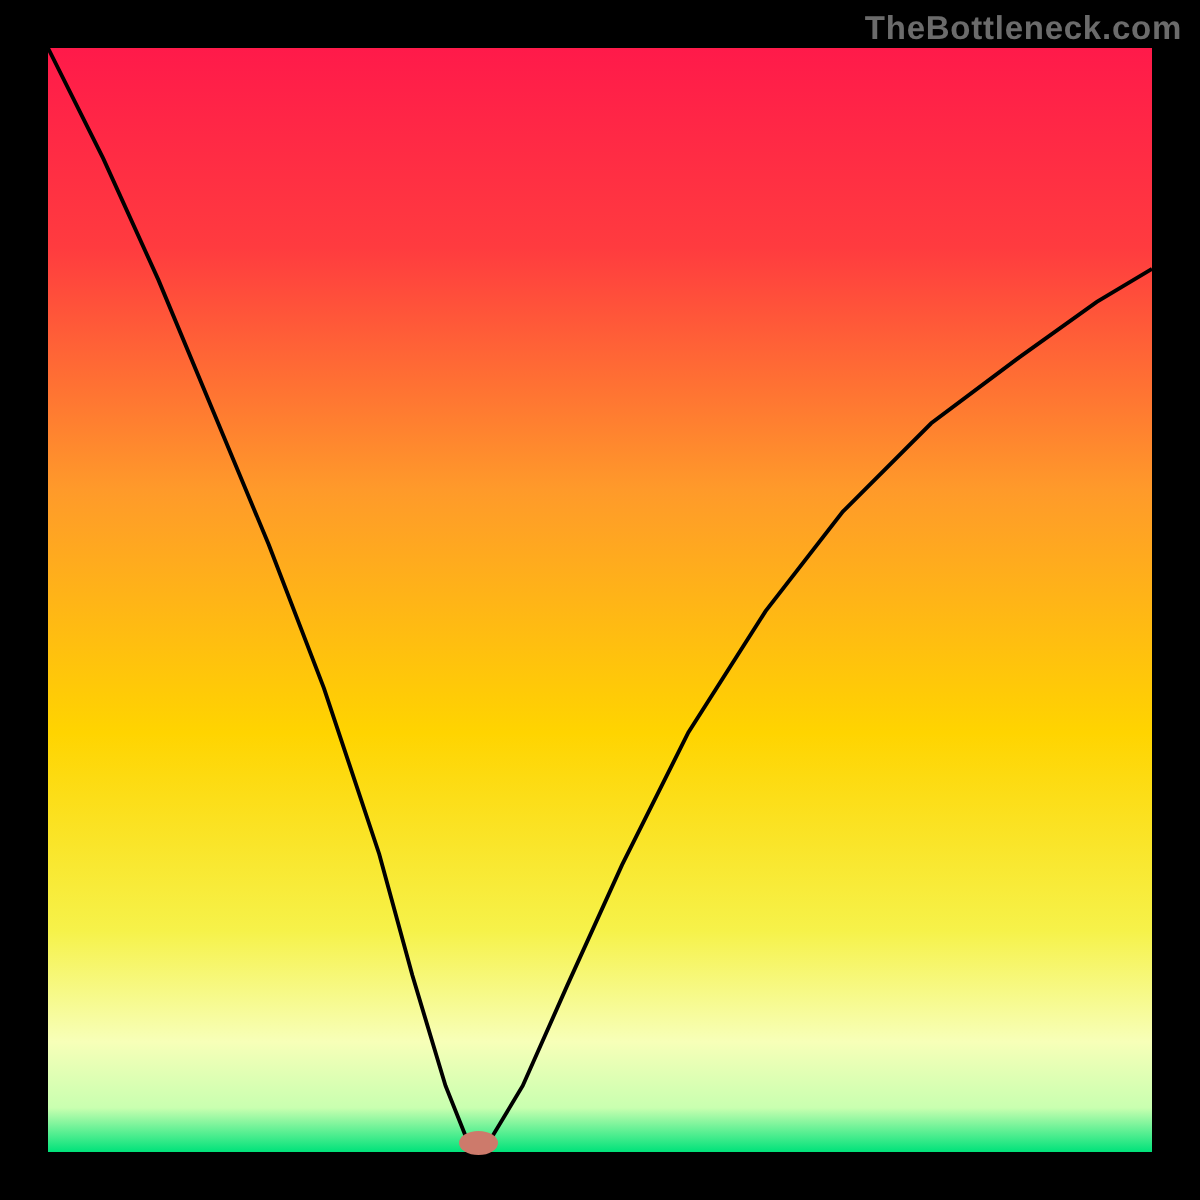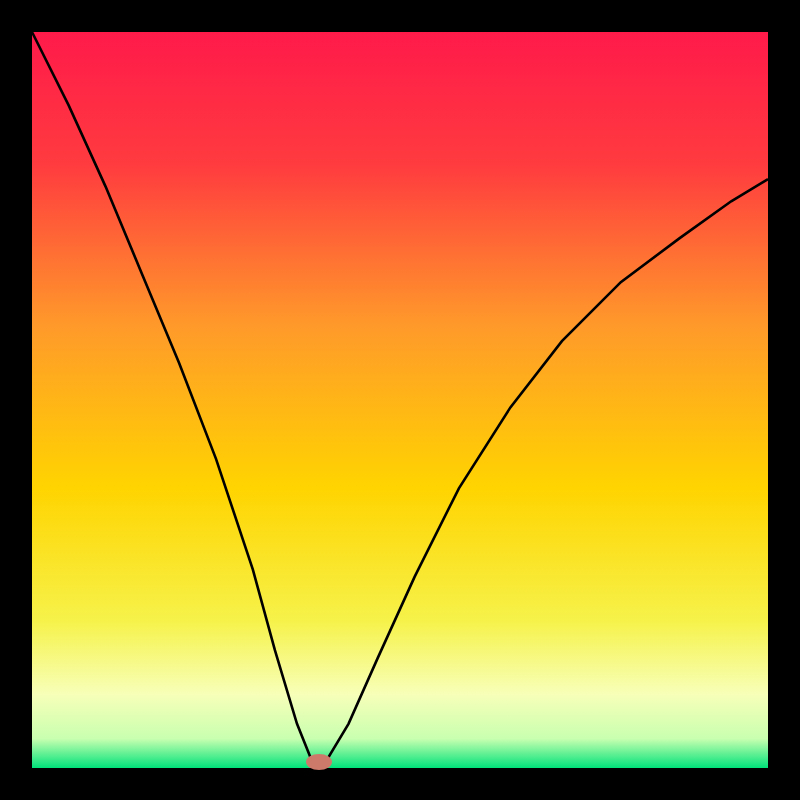--- a/index.html
+++ b/index.html
@@ -77,13 +77,14 @@
                L 561.9 341.1
                L 620.8 282.2
                L 679.7 238.1
                L 731.2 201.3
                L 768.0 179.2"></path>
 
       <ellipse cx="319" cy="762" rx="13" ry="8" fill="#cd7a6b"></ellipse>
     </g>
   </svg>
 
+  <div class="watermark">TheBottleneck.com</div>
 </div>
 
 </body></html>

